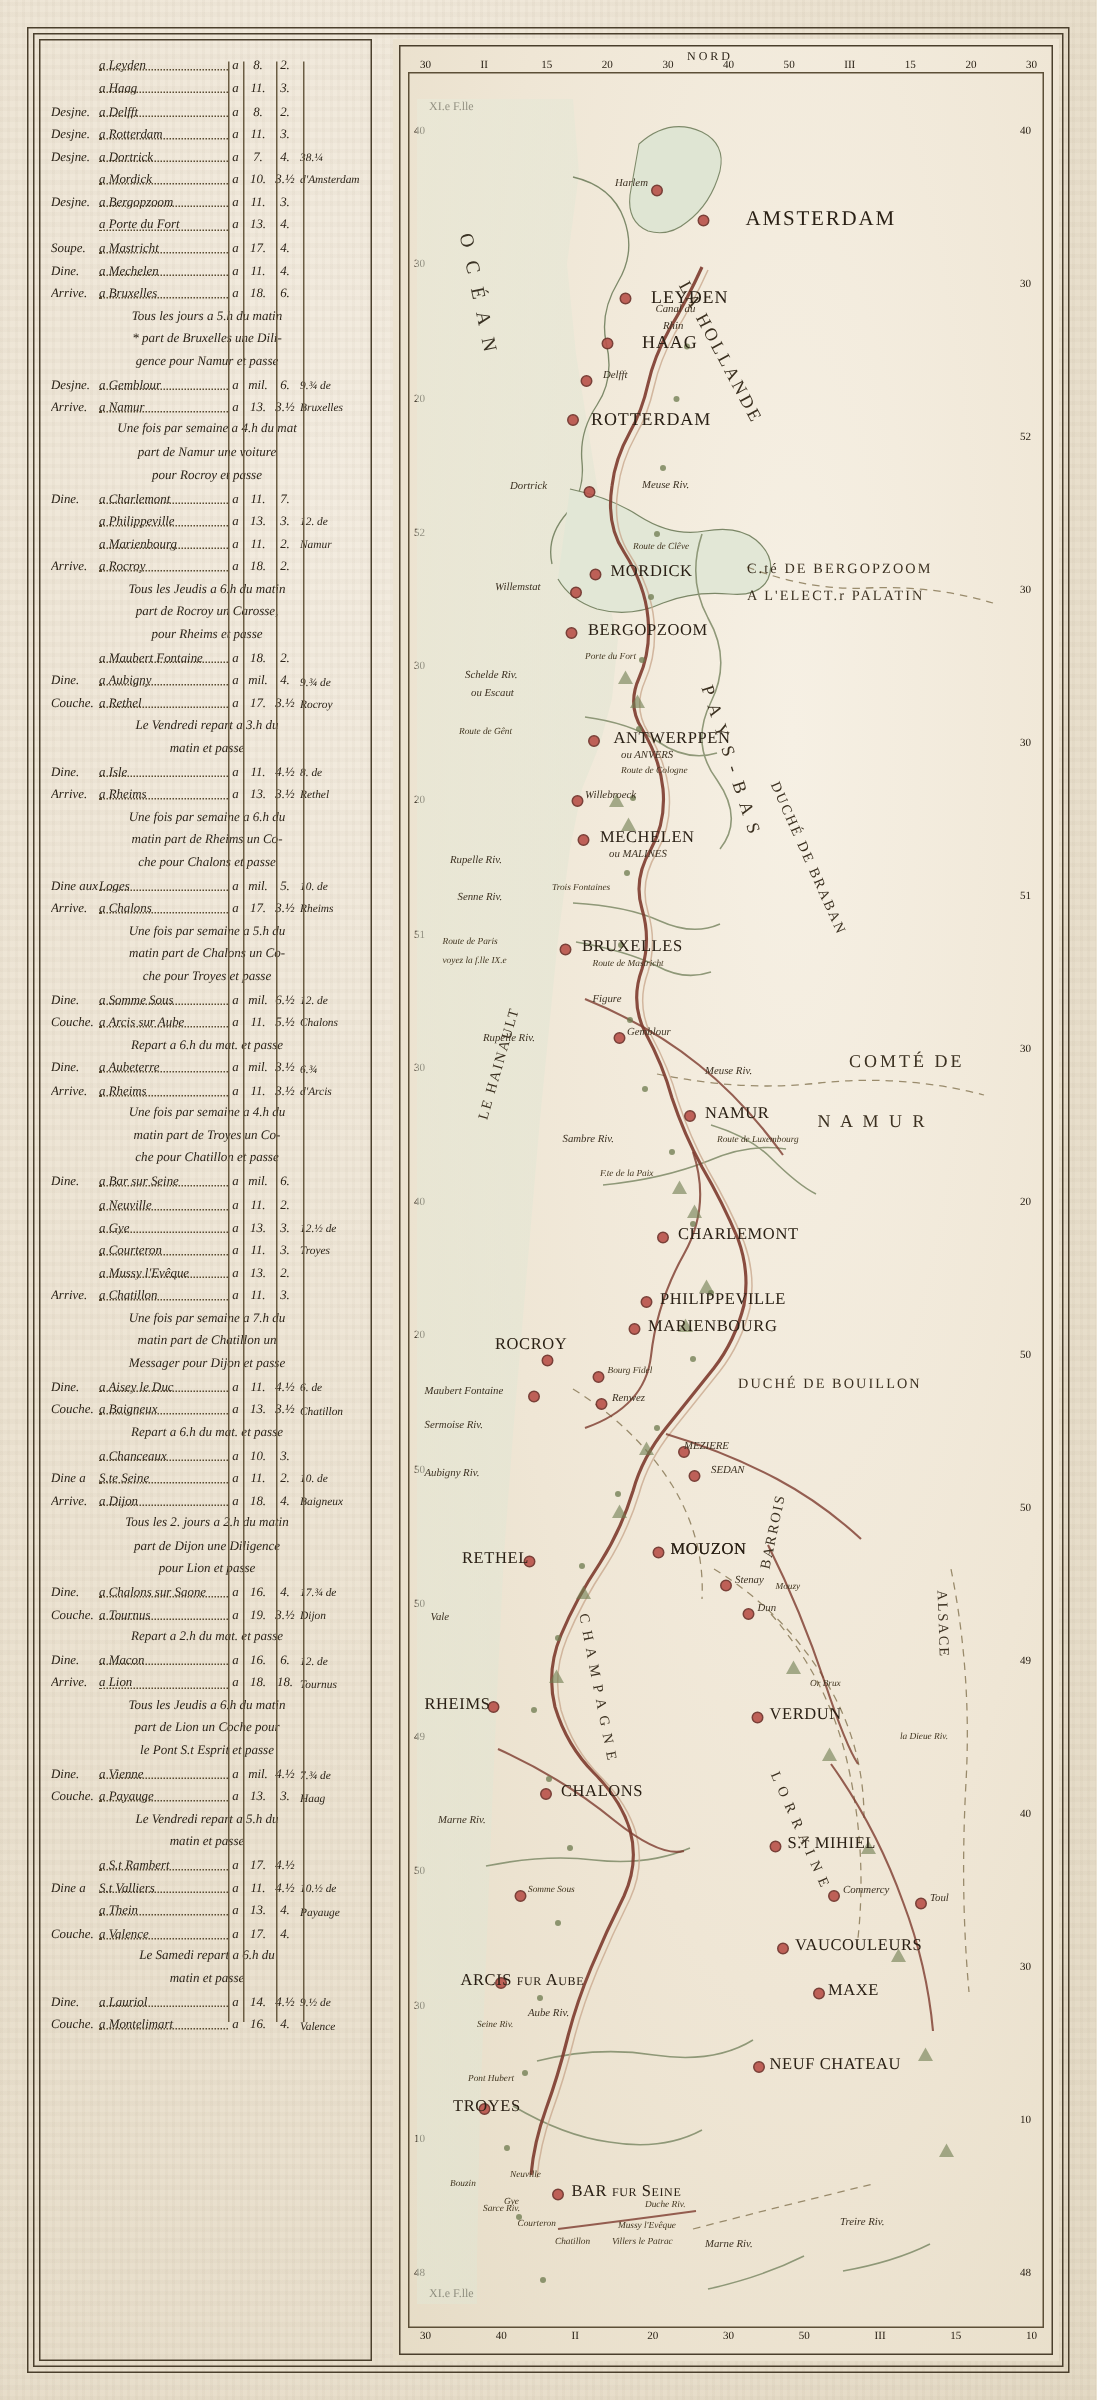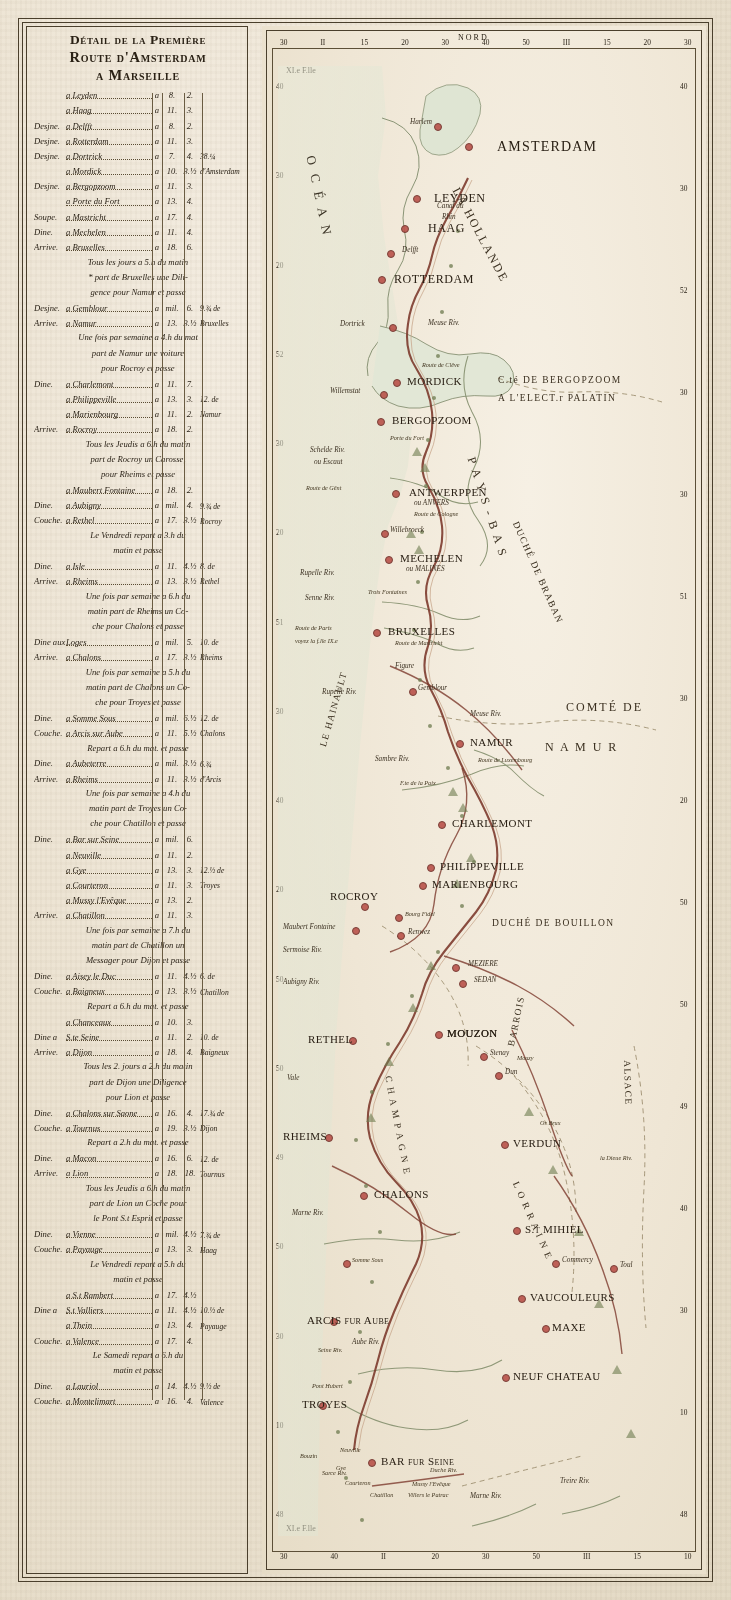--- a/index.html
+++ b/index.html
@@ -123,25 +123,20 @@
 <body>
 
 <div id="sheet">
 
   <div class="frame" style="left:18px;top:18px;width:695px;height:1564px;"></div>
   <div class="frame inner" style="left:22px;top:22px;width:687px;height:1556px;"></div>
 
   <div id="textpanel">
     <div class="frame" style="left:0;top:0;width:222px;height:1548px;border-width:1.2px;"></div>
 
-    <div class="title">
-      <div class="l1">Détail de la Première</div>
-      <div class="l2">Route d'Amsterdam</div>
-      <div class="l3">a Marseille</div>
-    </div>
 
 
     <div class="rows" id="rowhost" style="position:relative;">
       <div class="vr" style="left:118px;top:8px;bottom:6px;"></div>
       <div class="vr" style="left:128px;top:8px;bottom:6px;"></div>
       <div class="vr" style="left:150px;top:8px;bottom:6px;"></div>
       <div class="vr" style="left:168px;top:8px;bottom:6px;"></div>
     <div class="row">
           <div class="pre"></div>
           <div class="place"><i class="dots"></i><span>a Leyden</span></div>
@@ -846,21 +841,21 @@
         <div class="lbl city" style="left: 21px; top: 1104px;">RHEIMS</div>
         <div style="position: absolute; width: 6px; height: 6px; border-radius: 50%; background: rgb(185, 82, 74); border: 1px solid rgb(109, 47, 40); opacity: 0.9; left: 98px; top: 1166px;"></div>
         <div class="lbl city" style="left: 112px; top: 1162px;">CHALONS</div>
         <div style="position: absolute; width: 6px; height: 6px; border-radius: 50%; background: rgb(185, 82, 74); border: 1px solid rgb(109, 47, 40); opacity: 0.9; left: 68px; top: 1292px;"></div>
         <div class="lbl city" style="left: 45px; top: 1288px;">ARCIS fur Aube</div>
         <div style="position: absolute; width: 6px; height: 6px; border-radius: 50%; background: rgb(185, 82, 74); border: 1px solid rgb(109, 47, 40); opacity: 0.9; left: 57px; top: 1376px;"></div>
         <div class="lbl city" style="left: 40px; top: 1372px;">TROYES</div>
         <div style="position: absolute; width: 6px; height: 6px; border-radius: 50%; background: rgb(185, 82, 74); border: 1px solid rgb(109, 47, 40); opacity: 0.9; left: 106px; top: 1433px;"></div>
         <div class="lbl city" style="left: 119px; top: 1429px;">BAR fur Seine</div>
         <div style="position: absolute; width: 6px; height: 6px; border-radius: 50%; background: rgb(185, 82, 74); border: 1px solid rgb(109, 47, 40); opacity: 0.9; left: 190px; top: 938px;"></div>
-        <div class="lbl small" style="left: 206px; top: 934px;">MEZIERE</div>
+        <div class="lbl small" style="left: 194px; top: 934px;">MEZIERE</div>
         <div style="position: absolute; width: 6px; height: 6px; border-radius: 50%; background: rgb(185, 82, 74); border: 1px solid rgb(109, 47, 40); opacity: 0.9; left: 197px; top: 954px;"></div>
         <div class="lbl small" style="left: 212px; top: 950px;">SEDAN</div>
         <div style="position: absolute; width: 6px; height: 6px; border-radius: 50%; background: rgb(185, 82, 74); border: 1px solid rgb(109, 47, 40); opacity: 0.9; left: 173px; top: 1005px;"></div>
         <div class="lbl city" style="left: 185px; top: 1001px;">MOUZON</div>
         <div style="position: absolute; width: 6px; height: 6px; border-radius: 50%; background: rgb(185, 82, 74); border: 1px solid rgb(109, 47, 40); opacity: 0.9; left: 218px; top: 1027px;"></div>
         <div class="lbl small" style="left: 228px; top: 1023px;">Stenay</div>
         <div style="position: absolute; width: 6px; height: 6px; border-radius: 50%; background: rgb(185, 82, 74); border: 1px solid rgb(109, 47, 40); opacity: 0.9; left: 233px; top: 1046px;"></div>
         <div class="lbl small" style="left: 243px; top: 1042px;">Dun</div>
         <div style="position: absolute; width: 6px; height: 6px; border-radius: 50%; background: rgb(185, 82, 74); border: 1px solid rgb(109, 47, 40); opacity: 0.9; left: 239px; top: 1115px;"></div>
         <div class="lbl city" style="left: 251px; top: 1111px;">VERDUN</div>

